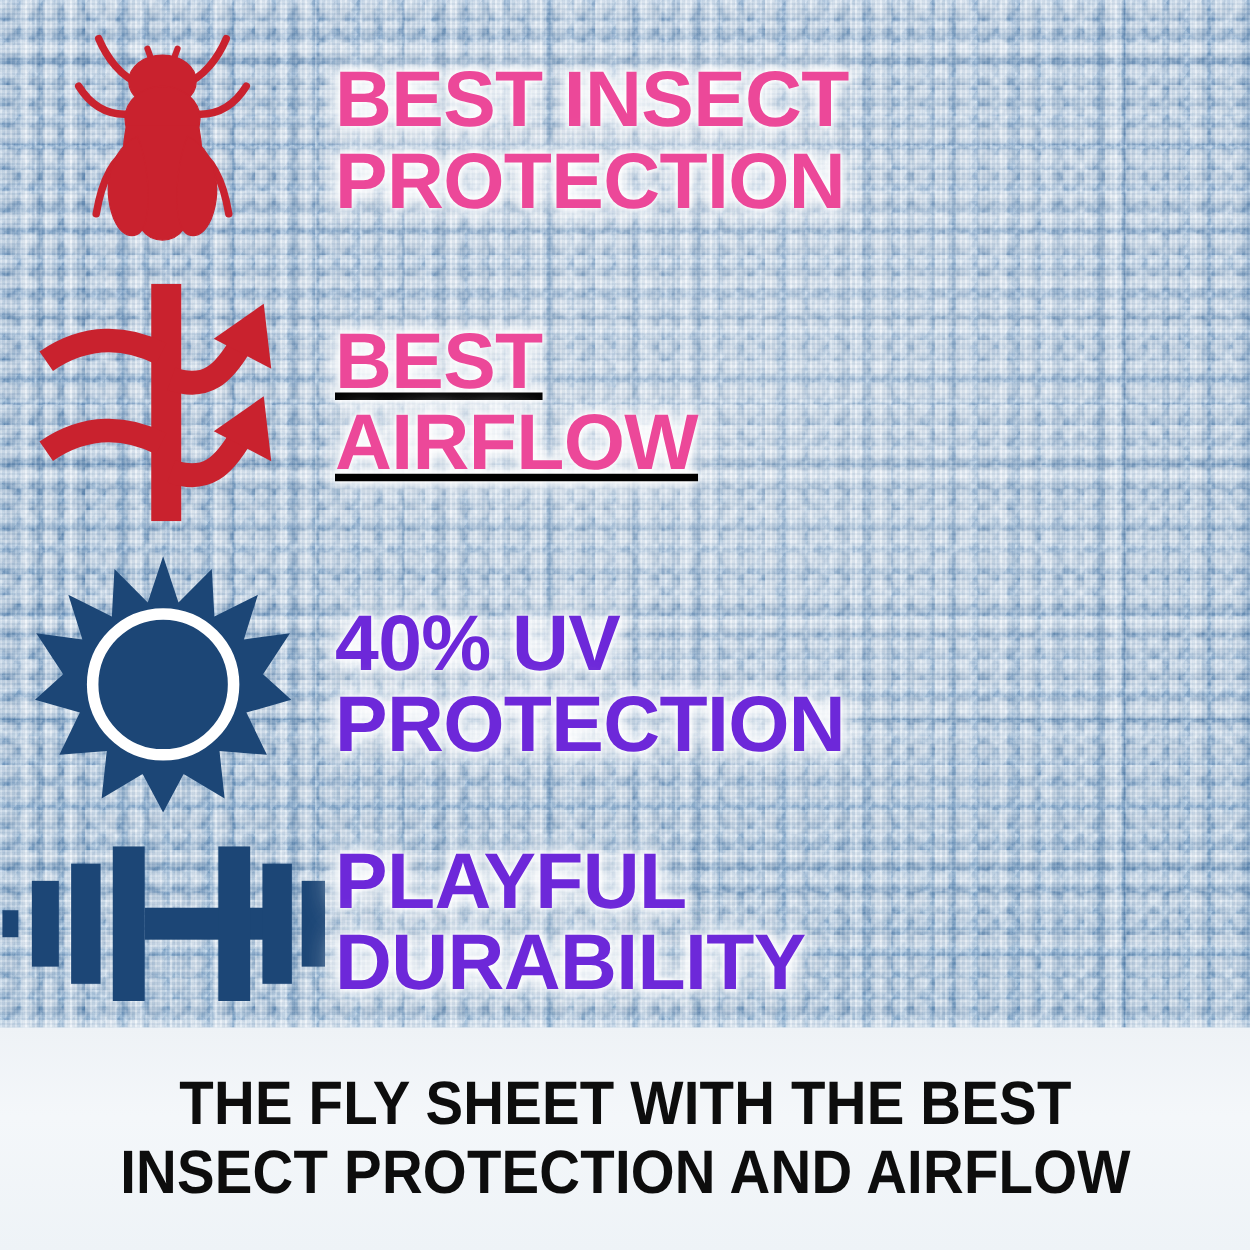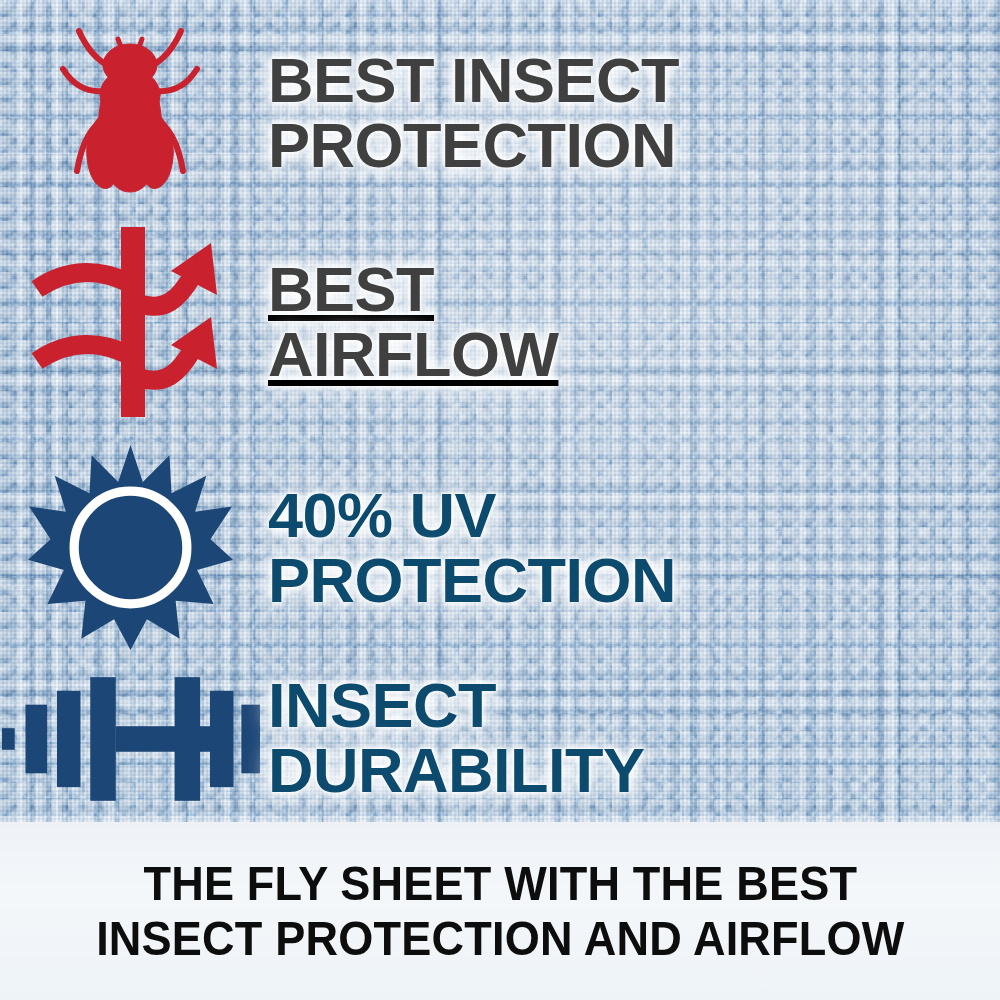--- a/index.html
+++ b/index.html
@@ -72,28 +72,28 @@
     padding-left: 8px;
   }
   .ftext {
     margin: 0;
     font-weight: 700;
     line-height: 1.03;
     letter-spacing: -0.5px;
     white-space: pre-line;
   }
   .red-text {
-    color: #404040;
+    color: #ec4899;
     font-size: 63px;
     text-shadow:
       0 0 4px #ffffff, 0 0 8px #ffffff, 0 0 14px #ffffff,
       0 0 20px rgba(255,255,255,.85), 0 0 28px rgba(255,255,255,.6);
   }
   .navy-text {
-    color: #0c4a6e;
+    color: #6d28d9;
     font-size: 63px;
     text-shadow:
       0 0 4px #ffffff, 0 0 9px #ffffff, 0 0 15px #ffffff,
       0 0 22px rgba(255,255,255,.85), 0 0 30px rgba(255,255,255,.6);
   }
 
   
   #caption-bar {
     position: absolute;
     left: 0;
@@ -220,21 +220,21 @@
 
           <rect x="214" y="22" width="24" height="98"></rect>
 
           <rect x="246" y="36" width="22" height="70"></rect>
 
           <rect x="276" y="60" width="13" height="22"></rect>
         </g>
       </svg>
     </div>
     <div class="text-cell">
-      <p class="ftext navy-text">INSECT
+      <p class="ftext navy-text">PLAYFUL
 DURABILITY</p>
     </div>
   </div>
 
   <div id="caption-bar">
     <p id="caption-text">THE FLY SHEET WITH THE BEST
 INSECT PROTECTION AND AIRFLOW</p>
   </div>
 
 </div>

